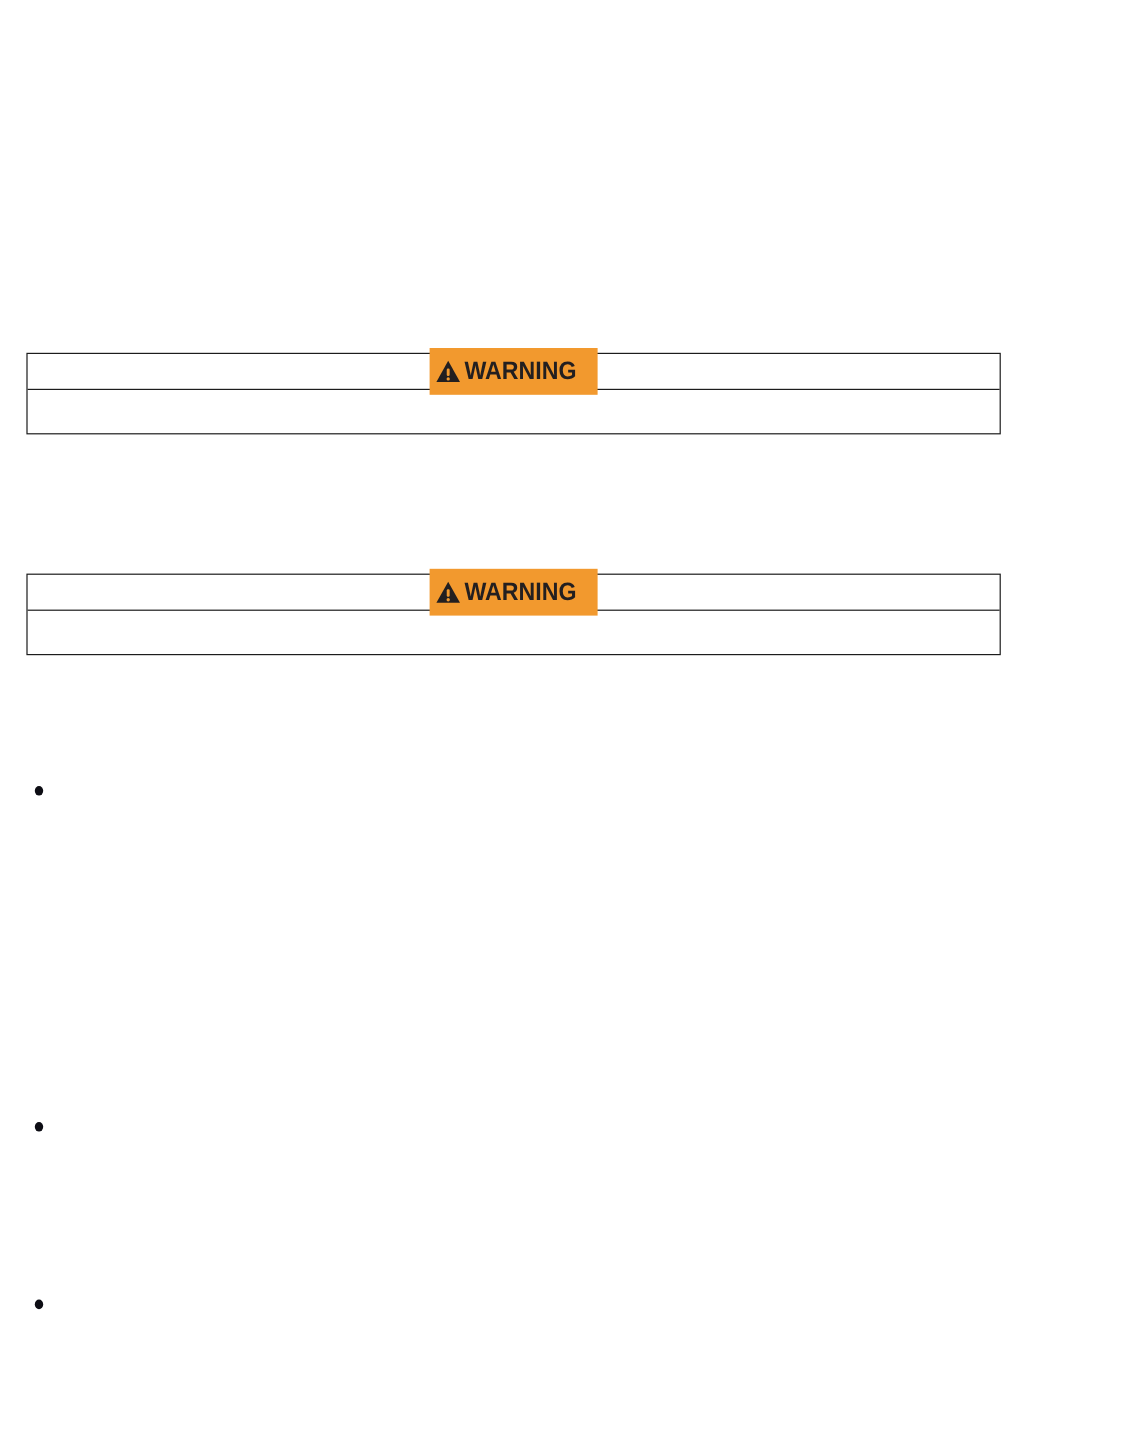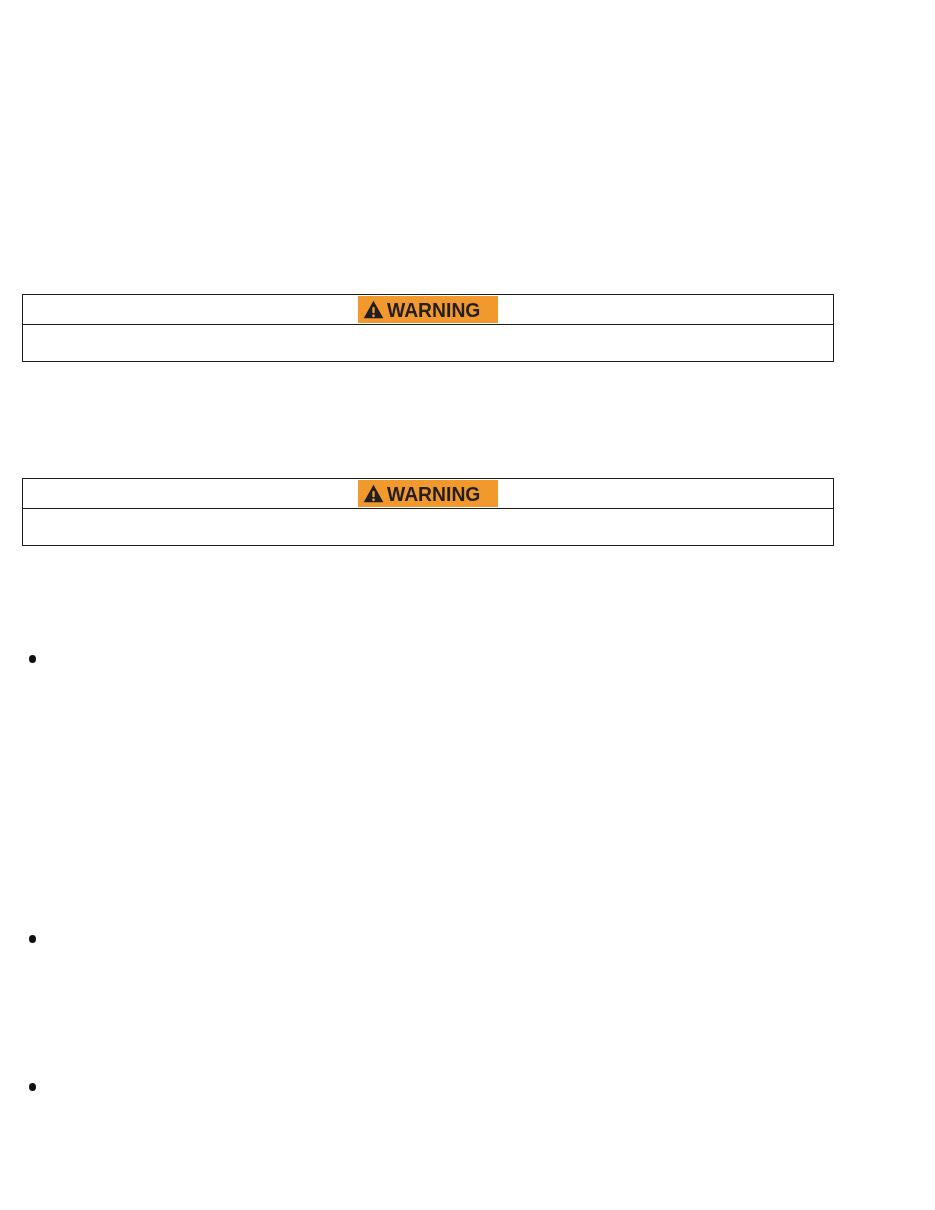--- a/index.html
+++ b/index.html
@@ -41,21 +41,21 @@
     padding: 2px 6px;
     box-sizing: border-box;
   }
 
   
   .warning-badge {
     display: inline-flex;
     align-items: center;
     justify-content: center;
     background: #F2992E;
-    height: 27px;
+    height: 39px;
     padding: 0 9px 0 5px;
     box-sizing: border-box;
   }
   .warning-badge svg {
     display: block;
     width: 21px;
     height: 19px;
     margin-right: 3px;
     flex: 0 0 auto;
   }

